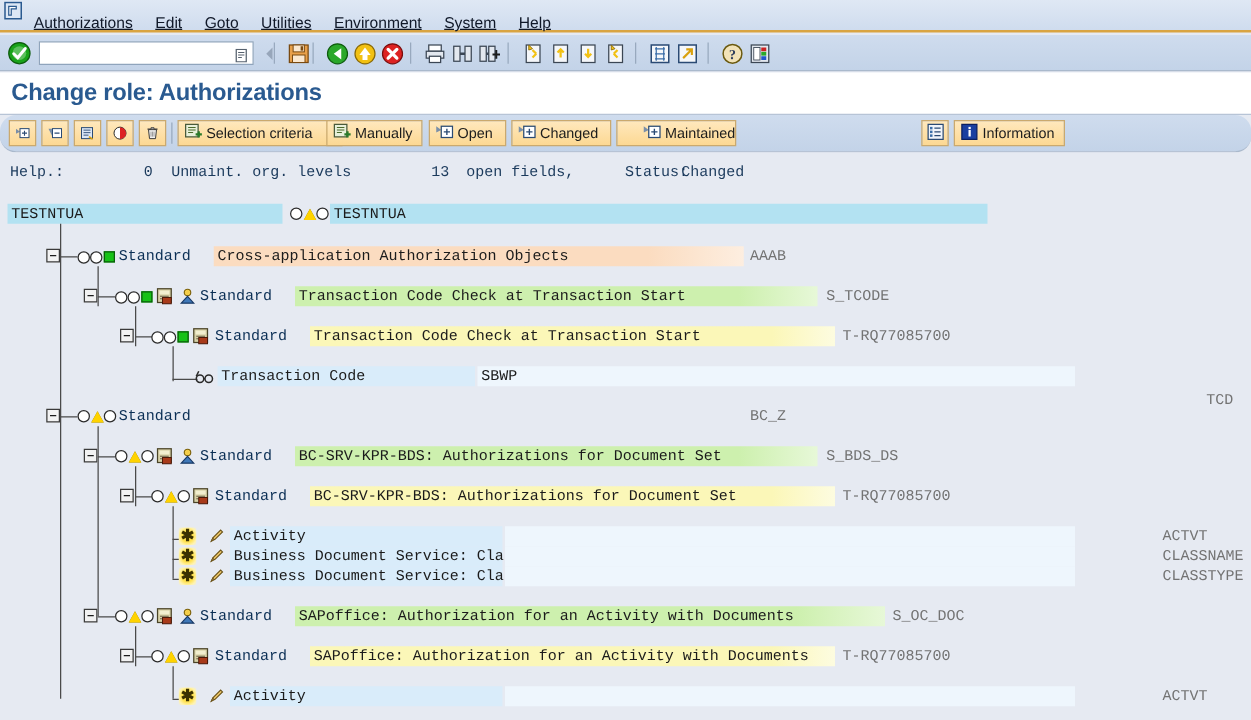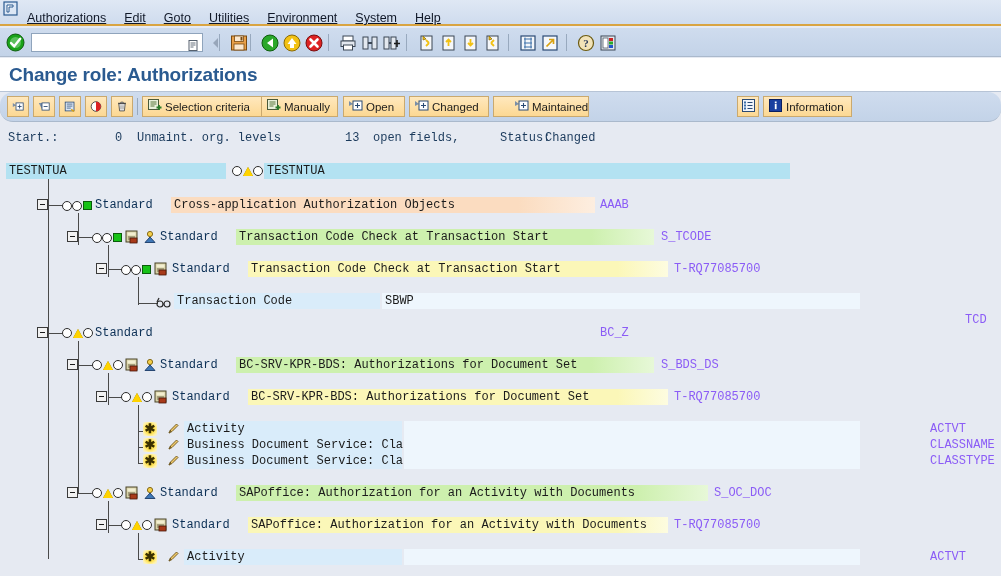--- a/index.html
+++ b/index.html
@@ -149,21 +149,21 @@
   .bg-role    { background: #b3e2f2; }
   .bg-class   { background: linear-gradient(to right,#fbdcc0 0%, #fbdcc0 82%, #fdeee0 100%); }
   .bg-object  { background: linear-gradient(to right,#cdf0ae 0%, #cdf0ae 85%, #e7f8d8 100%); }
   .bg-auth    { background: linear-gradient(to right,#fbf7b8 0%, #fbf7b8 88%, #fdfce0 100%); }
   .bg-field   { background: #d9ecfa; }
   .bg-value   { background: #eef6fd; }
 
   .tech {
     position: absolute;
     font-family: "Liberation Mono", monospace; font-size: 12px;
-    color: #8b5cf6; white-space: nowrap; line-height: 16px; height: 16px;
+    color: #737373; white-space: nowrap; line-height: 16px; height: 16px;
   }
 
   
   .dots { position: absolute; height: 11px; display: flex; align-items: center; gap: 0px; }
   .dot-circle {
     width: 10px; height: 10px; border-radius: 50%;
     border: 1.4px solid #2b2b2b; background: #ffffff; box-sizing: border-box;
   }
   .dot-green {
     width: 9px; height: 9px; background: #17c217;
@@ -463,21 +463,21 @@
         <rect x="1.5" y="1.5" width="12" height="12" fill="#1a3fa0" stroke="#0a1f60" stroke-width="1"></rect>
         <rect x="6.8" y="3.5" width="1.8" height="1.8" fill="#ffffff"></rect>
         <rect x="6.8" y="6" width="1.8" height="5.2" fill="#ffffff"></rect>
       </svg>
     </span>
     <span>Information</span>
   </div>
 </div>
 
 <div id="statusline">
-  <div class="st-txt" style="left:8px">Start.:</div>
+  <div class="st-txt" style="left:8px">Help.:</div>
   <div class="st-txt" style="left:115px">0</div>
   <div class="st-txt" style="left:137px">Unmaint. org. levels</div>
   <div class="st-txt" style="left:345px">13</div>
   <div class="st-txt" style="left:373px">open fields,</div>
   <div class="st-txt" style="left:500px">Status:</div>
   <div class="st-txt" style="left:545px">Changed</div>
 </div>
 
 <div id="tree">
 

